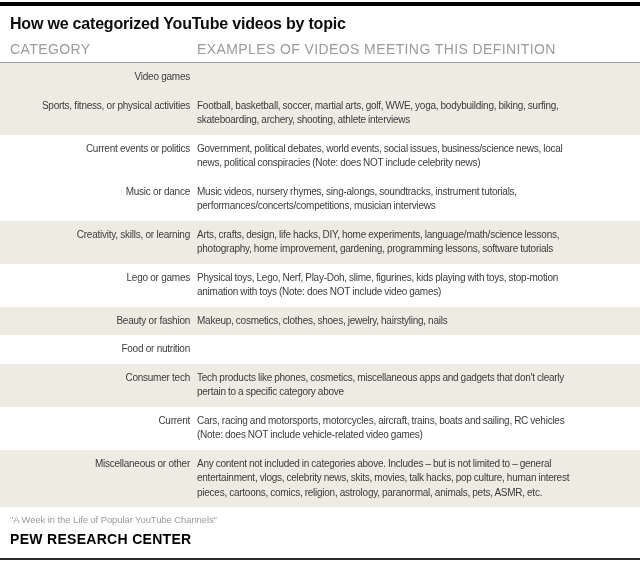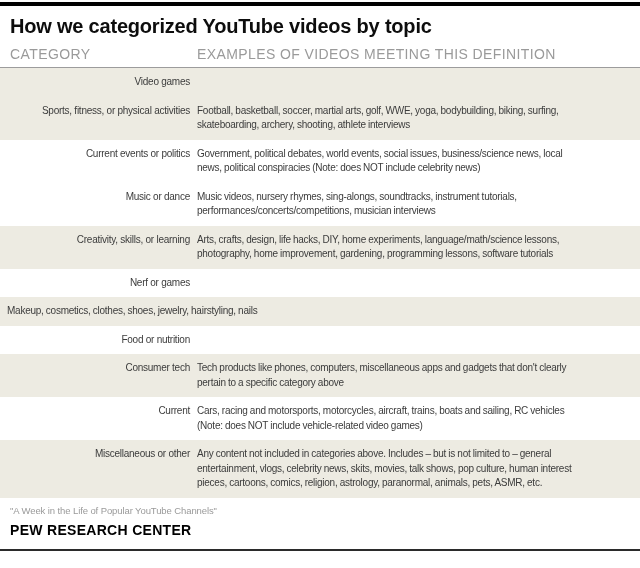--- a/index.html
+++ b/index.html
@@ -10,21 +10,21 @@
     font-family: "Liberation Sans", sans-serif;
     overflow: hidden;
   }
   .top-rule {
     margin-top: 2px;
     height: 4px;
     background: #000000;
   }
   .title {
     margin: 9px 10px 0 10px;
-    font-size: 20px;
+    font-size: 16px;
     font-weight: bold;
     color: #0d0d0d;
     letter-spacing: -0.2px;
   }
   .col-headers {
     display: flex;
     margin-top: 8px;
     padding-bottom: 5px;
     border-bottom: 1px solid #9c9c9c;
     font-size: 14px;
@@ -99,41 +99,44 @@
     <div class="cat">Music or dance</div>
     <div class="ex">Music videos, nursery rhymes, sing-alongs, soundtracks, instrument tutorials,
 performances/concerts/competitions, musician interviews</div>
   </div>
   <div class="row shaded">
     <div class="cat">Creativity, skills, or learning</div>
     <div class="ex">Arts, crafts, design, life hacks, DIY, home experiments, language/math/science lessons,
 photography, home improvement, gardening, programming lessons, software tutorials</div>
   </div>
   <div class="row">
-    <div class="cat">Nerf or games</div>
+    <div class="cat">Lego or games</div>
+    <div class="ex">Physical toys, Lego, Nerf, Play-Doh, slime, figurines, kids playing with toys, stop-motion
+animation with toys (Note: does NOT include video games)</div>
   </div>
   <div class="row shaded">
+    <div class="cat">Beauty or fashion</div>
     <div class="ex">Makeup, cosmetics, clothes, shoes, jewelry, hairstyling, nails</div>
   </div>
   <div class="row">
     <div class="cat">Food or nutrition</div>
   </div>
   <div class="row shaded">
     <div class="cat">Consumer tech</div>
-    <div class="ex">Tech products like phones, computers, miscellaneous apps and gadgets that don't clearly
+    <div class="ex">Tech products like phones, cosmetics, miscellaneous apps and gadgets that don't clearly
 pertain to a specific category above</div>
   </div>
   <div class="row">
     <div class="cat">Current</div>
     <div class="ex">Cars, racing and motorsports, motorcycles, aircraft, trains, boats and sailing, RC vehicles
 (Note: does NOT include vehicle-related video games)</div>
   </div>
   <div class="row shaded">
     <div class="cat">Miscellaneous or other</div>
     <div class="ex">Any content not included in categories above. Includes – but is not limited to – general
-entertainment, vlogs, celebrity news, skits, movies, talk shows, pop culture, human interest
+entertainment, vlogs, celebrity news, skits, movies, talk hacks, pop culture, human interest
 pieces, cartoons, comics, religion, astrology, paranormal, animals, pets, ASMR, etc.</div>
   </div>
 </div>
 
 <div class="footnote">"A Week in the Life of Popular YouTube Channels"</div>
 <div class="org">PEW RESEARCH CENTER</div>
 <div class="bottom-rule"></div>
 
 </body></html>

